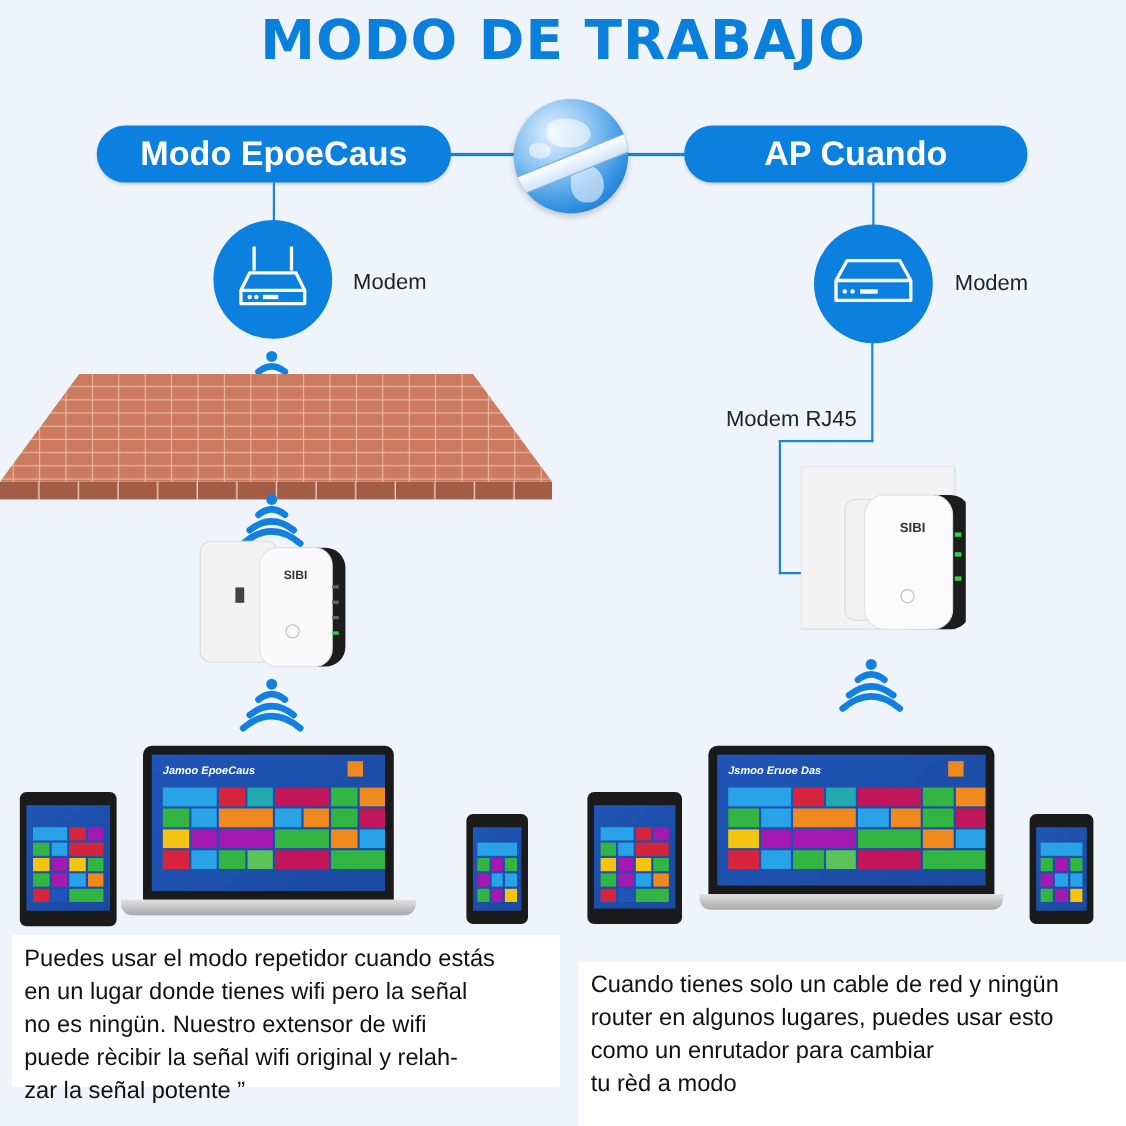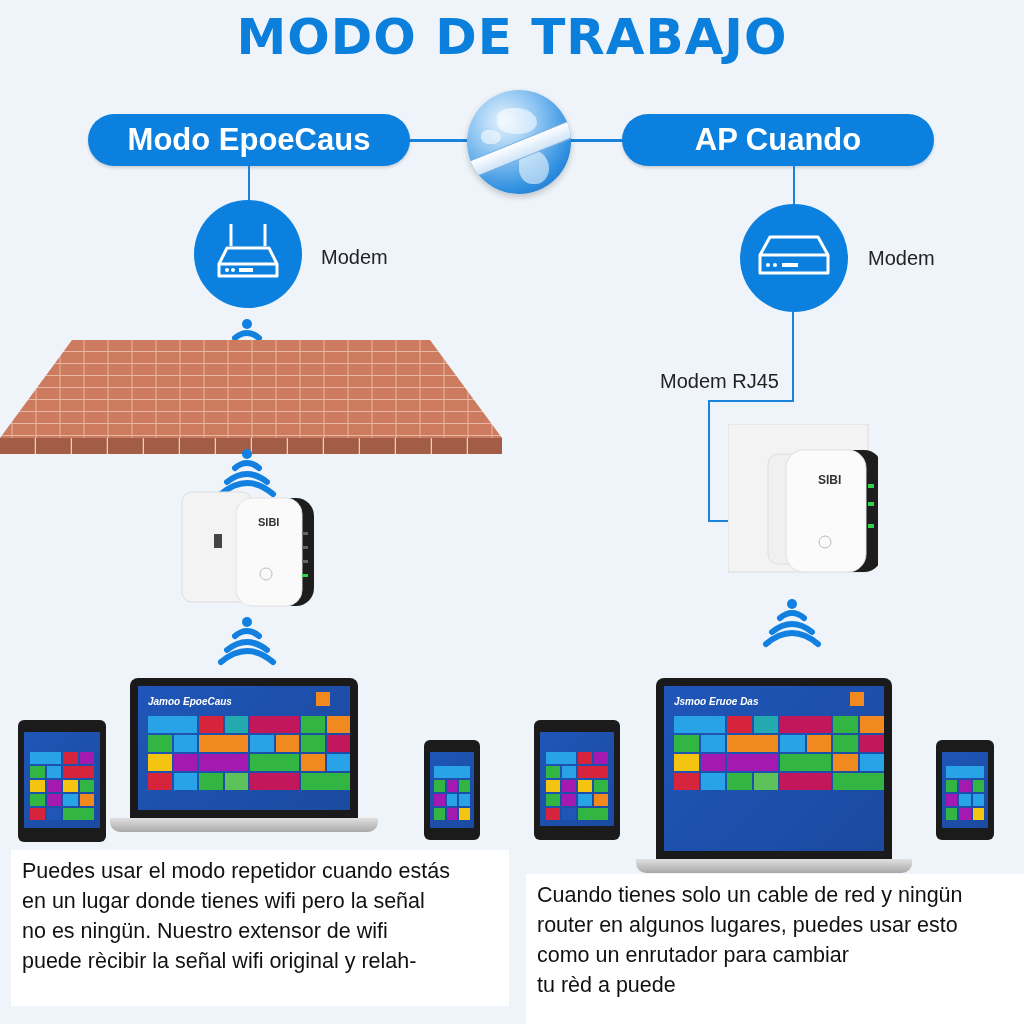--- a/index.html
+++ b/index.html
@@ -53,21 +53,21 @@
   .wall {
     left: 0; top: 340px; width: 502px; height: 116px;
   }
 
   .wifi { width: 60px; height: 50px; }
 
   .desc {
     background: #fff; font-size: 21.5px; line-height: 30px; color: #111;
     padding: 6px 10px;
   }
-  .desc-left { left: 11px; top: 850px; width: 498px; height: 156px; padding-left: 11px; }
+  .desc-left { left: 11px; top: 850px; width: 498px; height: 138px; padding-left: 11px; }
   .desc-right { left: 526px; top: 874px; width: 498px; height: 158px; padding-left: 11px; }
 
   .laptop-screen {
     background: #1a1a1a; border-radius: 8px 8px 0 0; padding: 8px;
   }
   .screen-inner {
     width: 100%; height: 100%; background: linear-gradient(135deg, #1f56b8, #1b4aa0);
     position: relative; overflow: hidden;
   }
   .screen-title {
@@ -303,21 +303,21 @@
         <div class="mtile" style="background:#29a3e8"></div>
         <div class="mtile" style="background:#f08a1e"></div>
       <div class="mtile" style="background:#d6243c"></div>
         <div class="mtile" style="background:#1f56b8"></div>
         <div class="mtile" style="background:#33b544;grid-column:span 2"></div>
     </div>
   </div>
 </div>
 
 <div class="abs" style="left:636px; top:678px; width:276px; height:160px;">
-  <div class="laptop-screen" style="margin:0 20px; height:181px;">
+  <div class="laptop-screen" style="margin:0 8px; height:135px;">
     <div class="screen-inner">
       <div class="screen-title">Jsmoo Eruoe Das</div>
       <div style="position:absolute; right:20px; top:6px; width:14px; height:14px; background:#f08a1e;"></div>
       <div class="tiles" style="grid-template-columns: repeat(8, 1fr);">
         <div class="tile" style="background:#29a3e8;grid-column:span 2"></div>
           <div class="tile" style="background:#d6243c"></div>
           <div class="tile" style="background:#23a9b0"></div>
           <div class="tile" style="background:#c2185b;grid-column:span 2"></div>
           <div class="tile" style="background:#33b544"></div>
           <div class="tile" style="background:#f08a1e"></div>
@@ -361,19 +361,20 @@
         <div class="mtile" style="background:#f4c410"></div>
     </div>
   </div>
 </div>
 
 <div class="abs desc desc-left">
   <div>Puedes usar el modo repetidor cuando estás</div>
   <div>en un lugar donde tienes wifi pero la señal</div>
   <div>no es ningün. Nuestro extensor de wifi</div>
   <div>puede rècibir la señal wifi original y relah-</div>
+  <div>zar la señal potente ”</div>
 </div>
 <div class="abs desc desc-right">
   <div>Cuando tienes solo un cable de red y ningün</div>
   <div>router en algunos lugares, puedes usar esto</div>
   <div>como un enrutador para cambiar</div>
-  <div>tu rèd a puede</div>
+  <div>tu rèd a modo</div>
 </div>
 
 </body></html>

